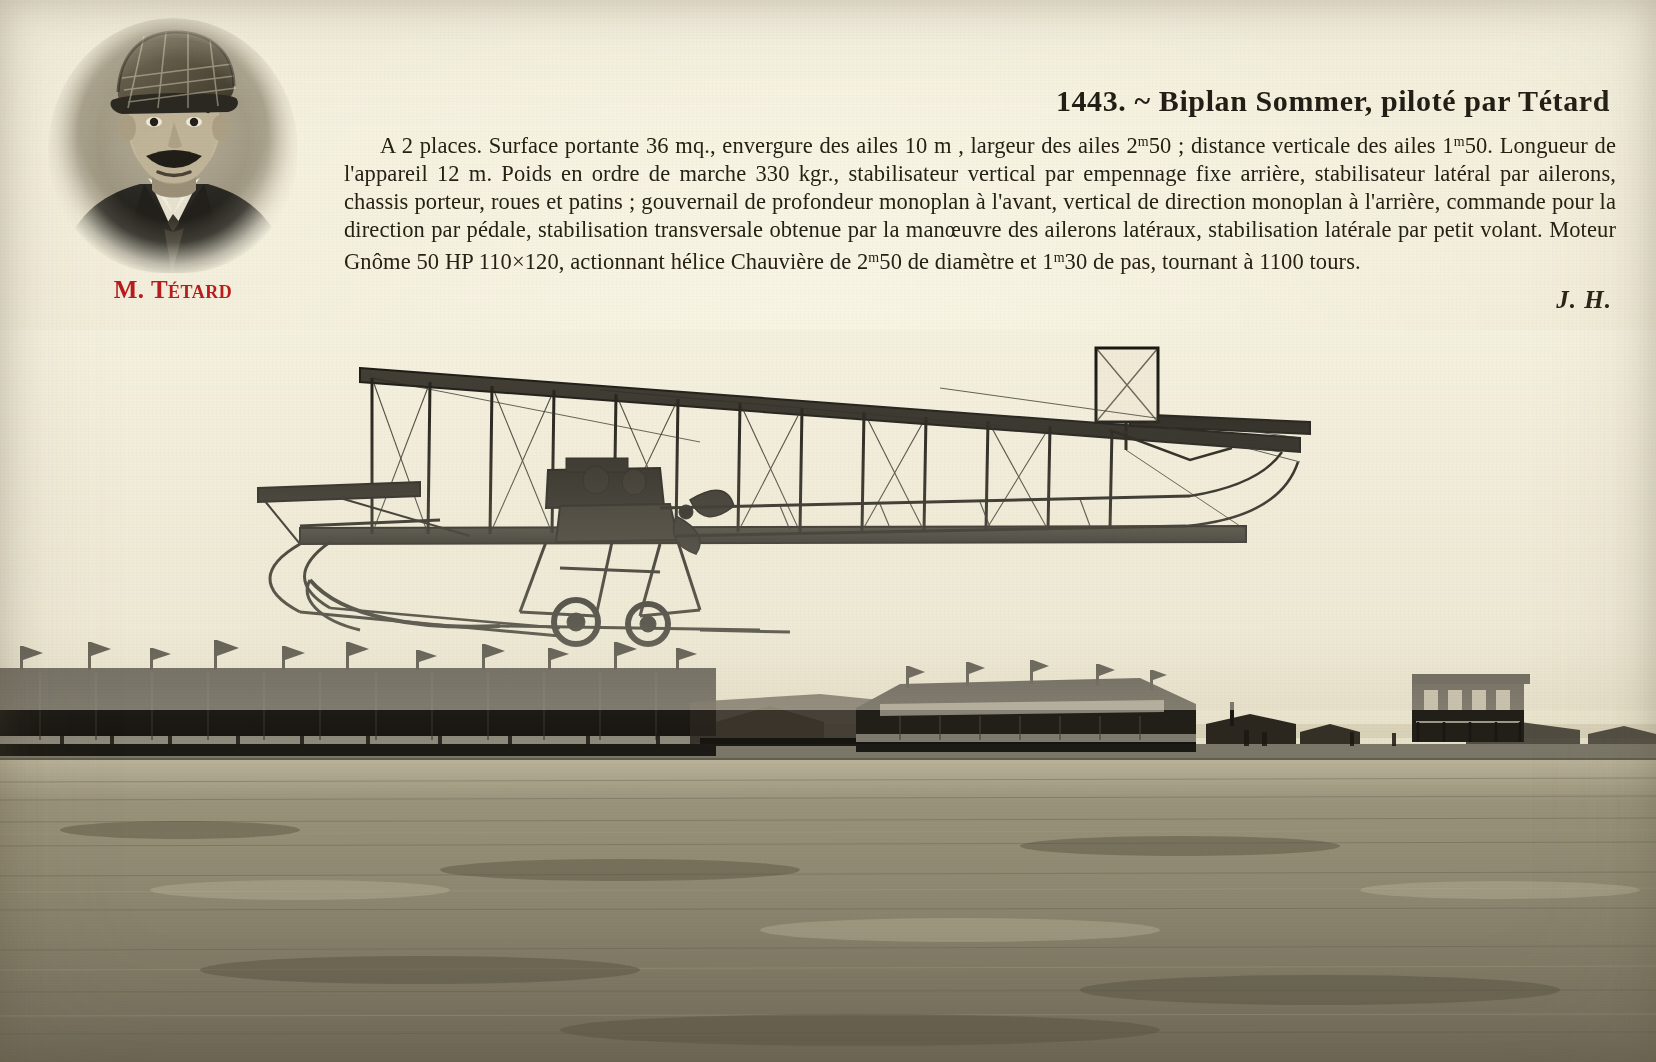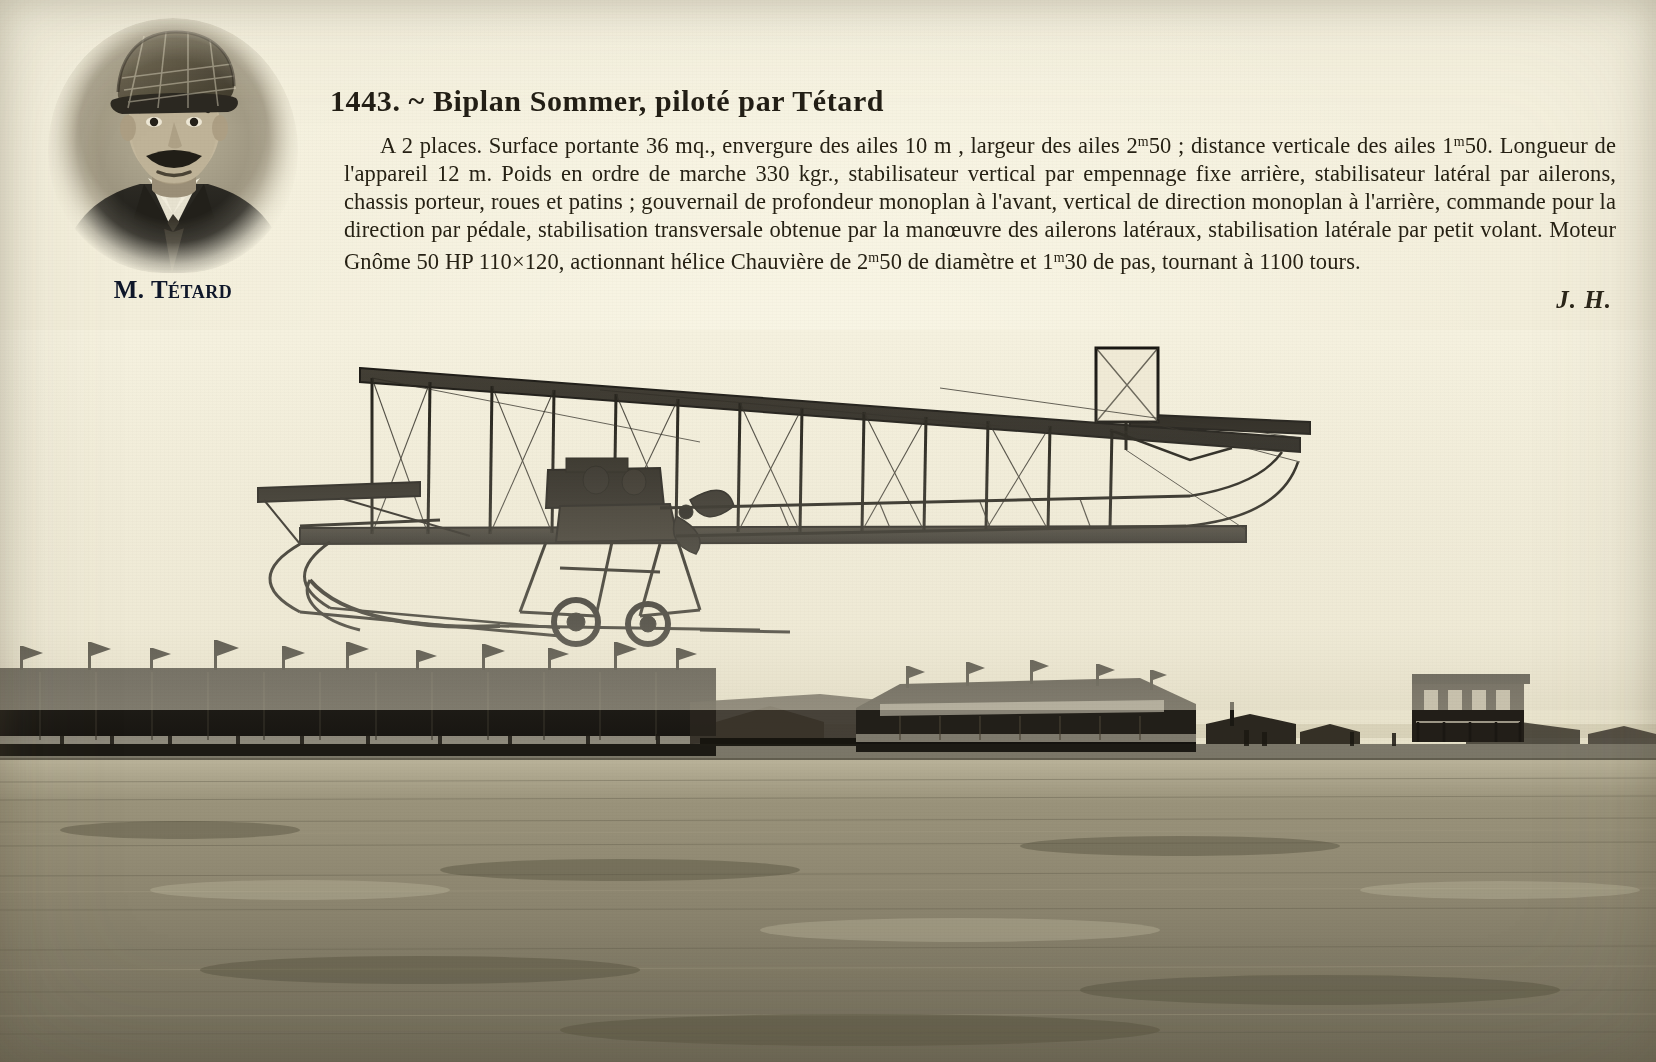--- a/index.html
+++ b/index.html
@@ -57,31 +57,31 @@
   .portrait-caption {
     position: absolute;
     left: 0;
     top: 258px;
     width: 250px;
     text-align: center;
     font-family: "Liberation Serif", serif;
     font-weight: bold;
     font-size: 25px;
     letter-spacing: 0.5px;
-    color: #0f172a;
+    color: #b91c1c;
     font-variant: small-caps;
   }
 
   
   .title {
     position: absolute;
     left: 330px;
     top: 84px;
     width: 1280px;
-    text-align: left;
+    text-align: right;
     font-family: "Liberation Serif", serif;
     font-weight: bold;
     font-size: 30px;
     letter-spacing: 0.6px;
     color: #231f16;
   }
   .body-text {
     position: absolute;
     left: 344px;
     top: 128px;

